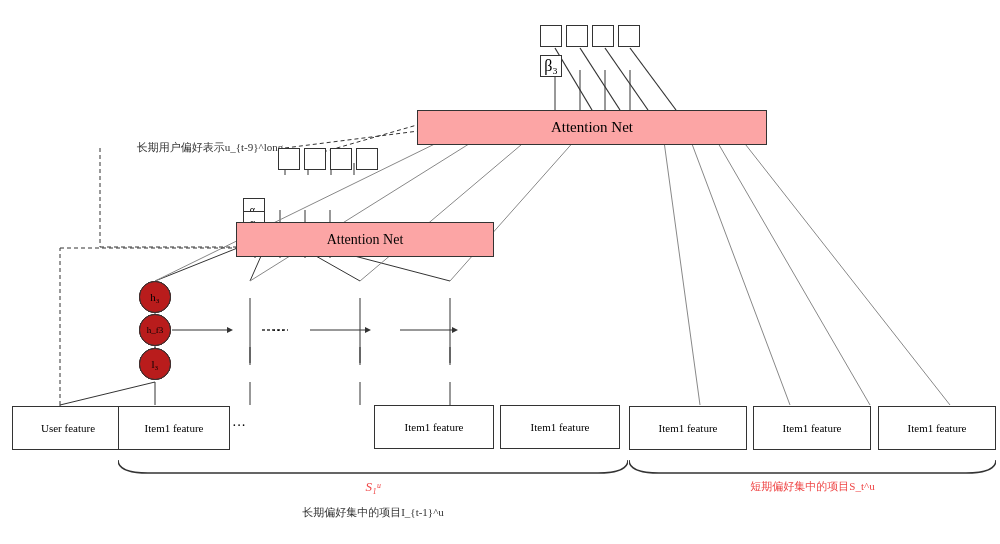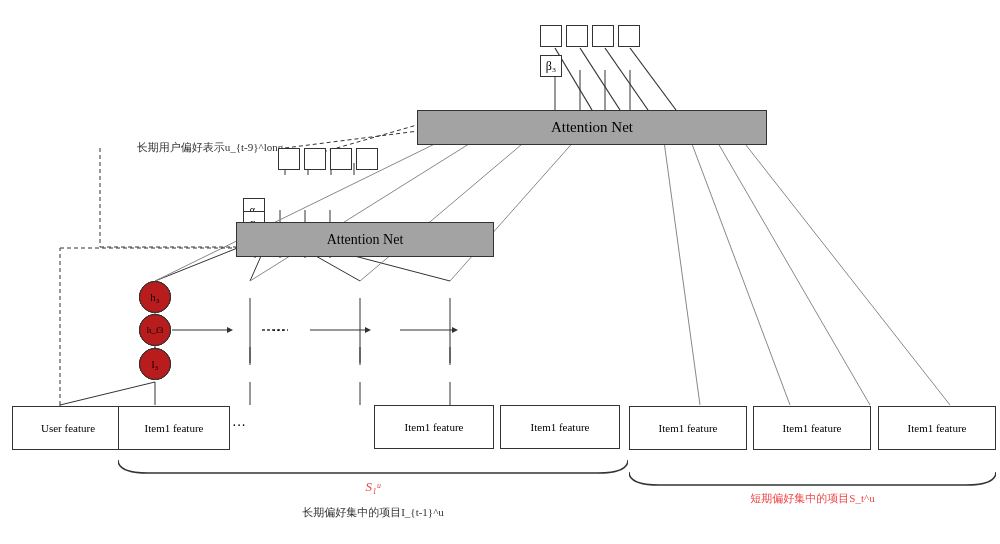--- a/index.html
+++ b/index.html
@@ -47,21 +47,21 @@
       height: 22px;
     }
     .feature-box {
       border: 1.5px solid #333;
       background: #fff;
       padding: 4px 6px;
       font-size: 11px;
     }
     .attention-net-box {
       border: 1.5px solid #333;
-      background: #a3a3a3;
+      background: #fca5a5;
       padding: 6px 20px;
       font-size: 14px;
       white-space: nowrap;
     }
     .label-text {
       font-size: 11px;
       color: #333;
     }
     .chinese-text {
       font-size: 11px;
@@ -163,21 +163,21 @@
     <div class="small-box"></div>
     <div class="small-box"></div>
     <div class="small-box"></div>
     <div class="small-box"></div>
   </div>
 
   <div style="position:absolute; left:540px; top:55px; display:flex; flex-direction:row; gap:18px; z-index:2;">
     <div class="node small-box" style="font-size:10px;">β₀</div>
     <div class="node small-box" style="font-size:10px;">β₁</div>
     <div class="node small-box" style="font-size:10px;">β₂</div>
-    <div class="node small-box" style="font-size:12px;">β₃</div>
+    <div class="node small-box" style="font-size:16px;">β₃</div>
   </div>
 
   <div class="node attention-net-box" style="left:417px; top:110px; width:350px; height:35px; font-size:15px;">
     <span>Attention Net</span>
   </div>
 
   <div class="node chinese-text" style="left:100px; top:140px; width:220px; font-size:11px;">
     <span>长期用户偏好表示u_{t-9}^long</span>
   </div>
 
@@ -250,21 +250,21 @@
     <span>Item1 feature</span>
   </div>
 
   <div style="position:absolute; left:118px; top:455px; width:510px; text-align:center; z-index:2;">
     <svg width="510" height="20" viewBox="0 0 510 20">
       <path d="M 0,5 Q 0,18 30,18 L 245,18 Q 255,18 255,18 Q 265,18 265,18 L 480,18 Q 510,18 510,5" fill="none" stroke="#333" stroke-width="1.5"></path>
     </svg>
     <div class="brace-label" style="font-size:13px; font-style:italic;">S₁ᵘ</div>
   </div>
 
-  <div style="position:absolute; left:629px; top:467px; width:367px; text-align:center; z-index:2;">
+  <div style="position:absolute; left:629px; top:455px; width:367px; text-align:center; z-index:2;">
     <svg width="367" height="20" viewBox="0 0 367 20">
       <path d="M 0,5 Q 0,18 30,18 L 173,18 Q 183,18 183,18 Q 193,18 193,18 L 337,18 Q 367,18 367,5" fill="none" stroke="#333" stroke-width="1.5"></path>
     </svg>
     <div class="chinese-text brace-label" style="font-size:11px;">短期偏好集中的项目S_t^u</div>
   </div>
 
   <div class="node chinese-text" style="left:118px; top:505px; width:510px; text-align:center; font-size:11px;">
     <span>长期偏好集中的项目I_{t-1}^u</span>
   </div>
 

